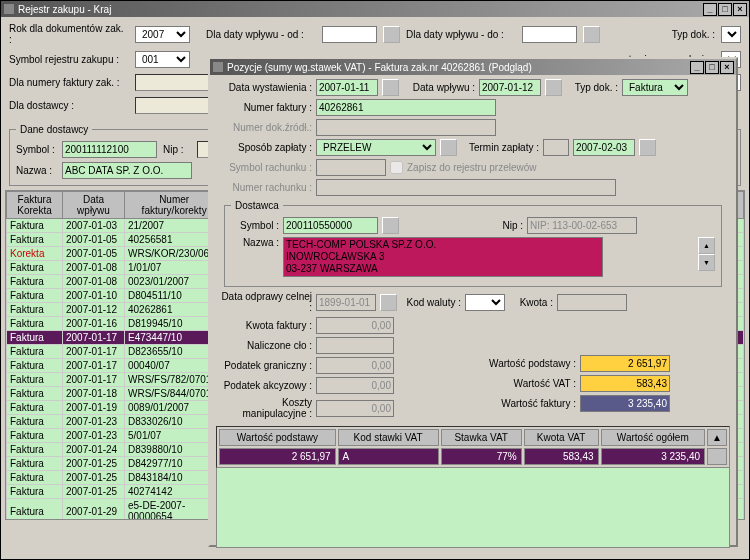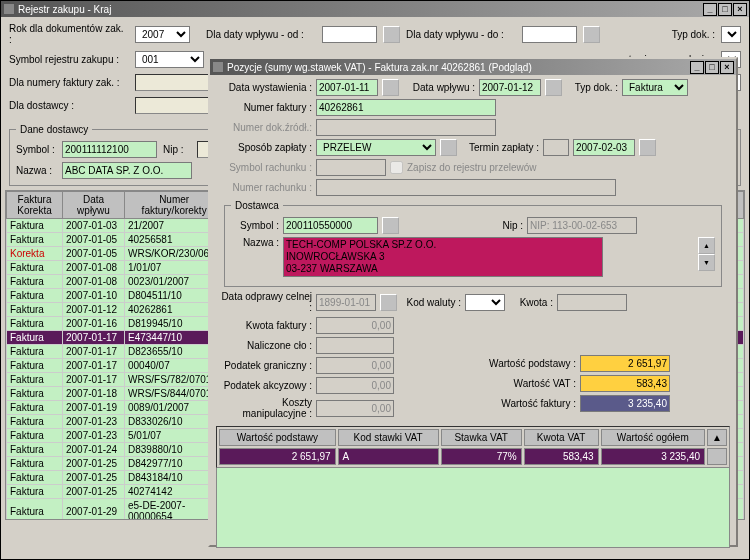--- a/index.html
+++ b/index.html
@@ -61,21 +61,21 @@
       <input type="text" style="width: 55px;">
       <button class="small-btn"></button>
       <span class="lbl" style="width:110px">Dla daty wpływu - do :</span>
       <input type="text" style="width: 55px;">
       <button class="small-btn"></button>
       <span class="lbl" style="margin-left:auto">Typ dok. :</span>
       <select style="width:20px"></select>
     </div>
     <div class="row">
       <span class="lbl" style="width:120px">Symbol rejestru zakupu :</span>
-      <select style="width:69px"><option>001</option></select>
+      <select style="width:55px"><option>001</option></select>
       <span class="lbl" style="margin-left:auto">wstawione w walucie :</span>
       <select style="width:20px"></select>
     </div>
     <div class="row">
       <span class="lbl" style="width:120px">Dla numery faktury zak. :</span>
       <input type="text" class="sunken" style="width: 75px;">
       <span class="lbl" style="margin-left:auto">owadzone przez :</span>
       <select style="width:20px"></select>
     </div>
     <div class="row">

